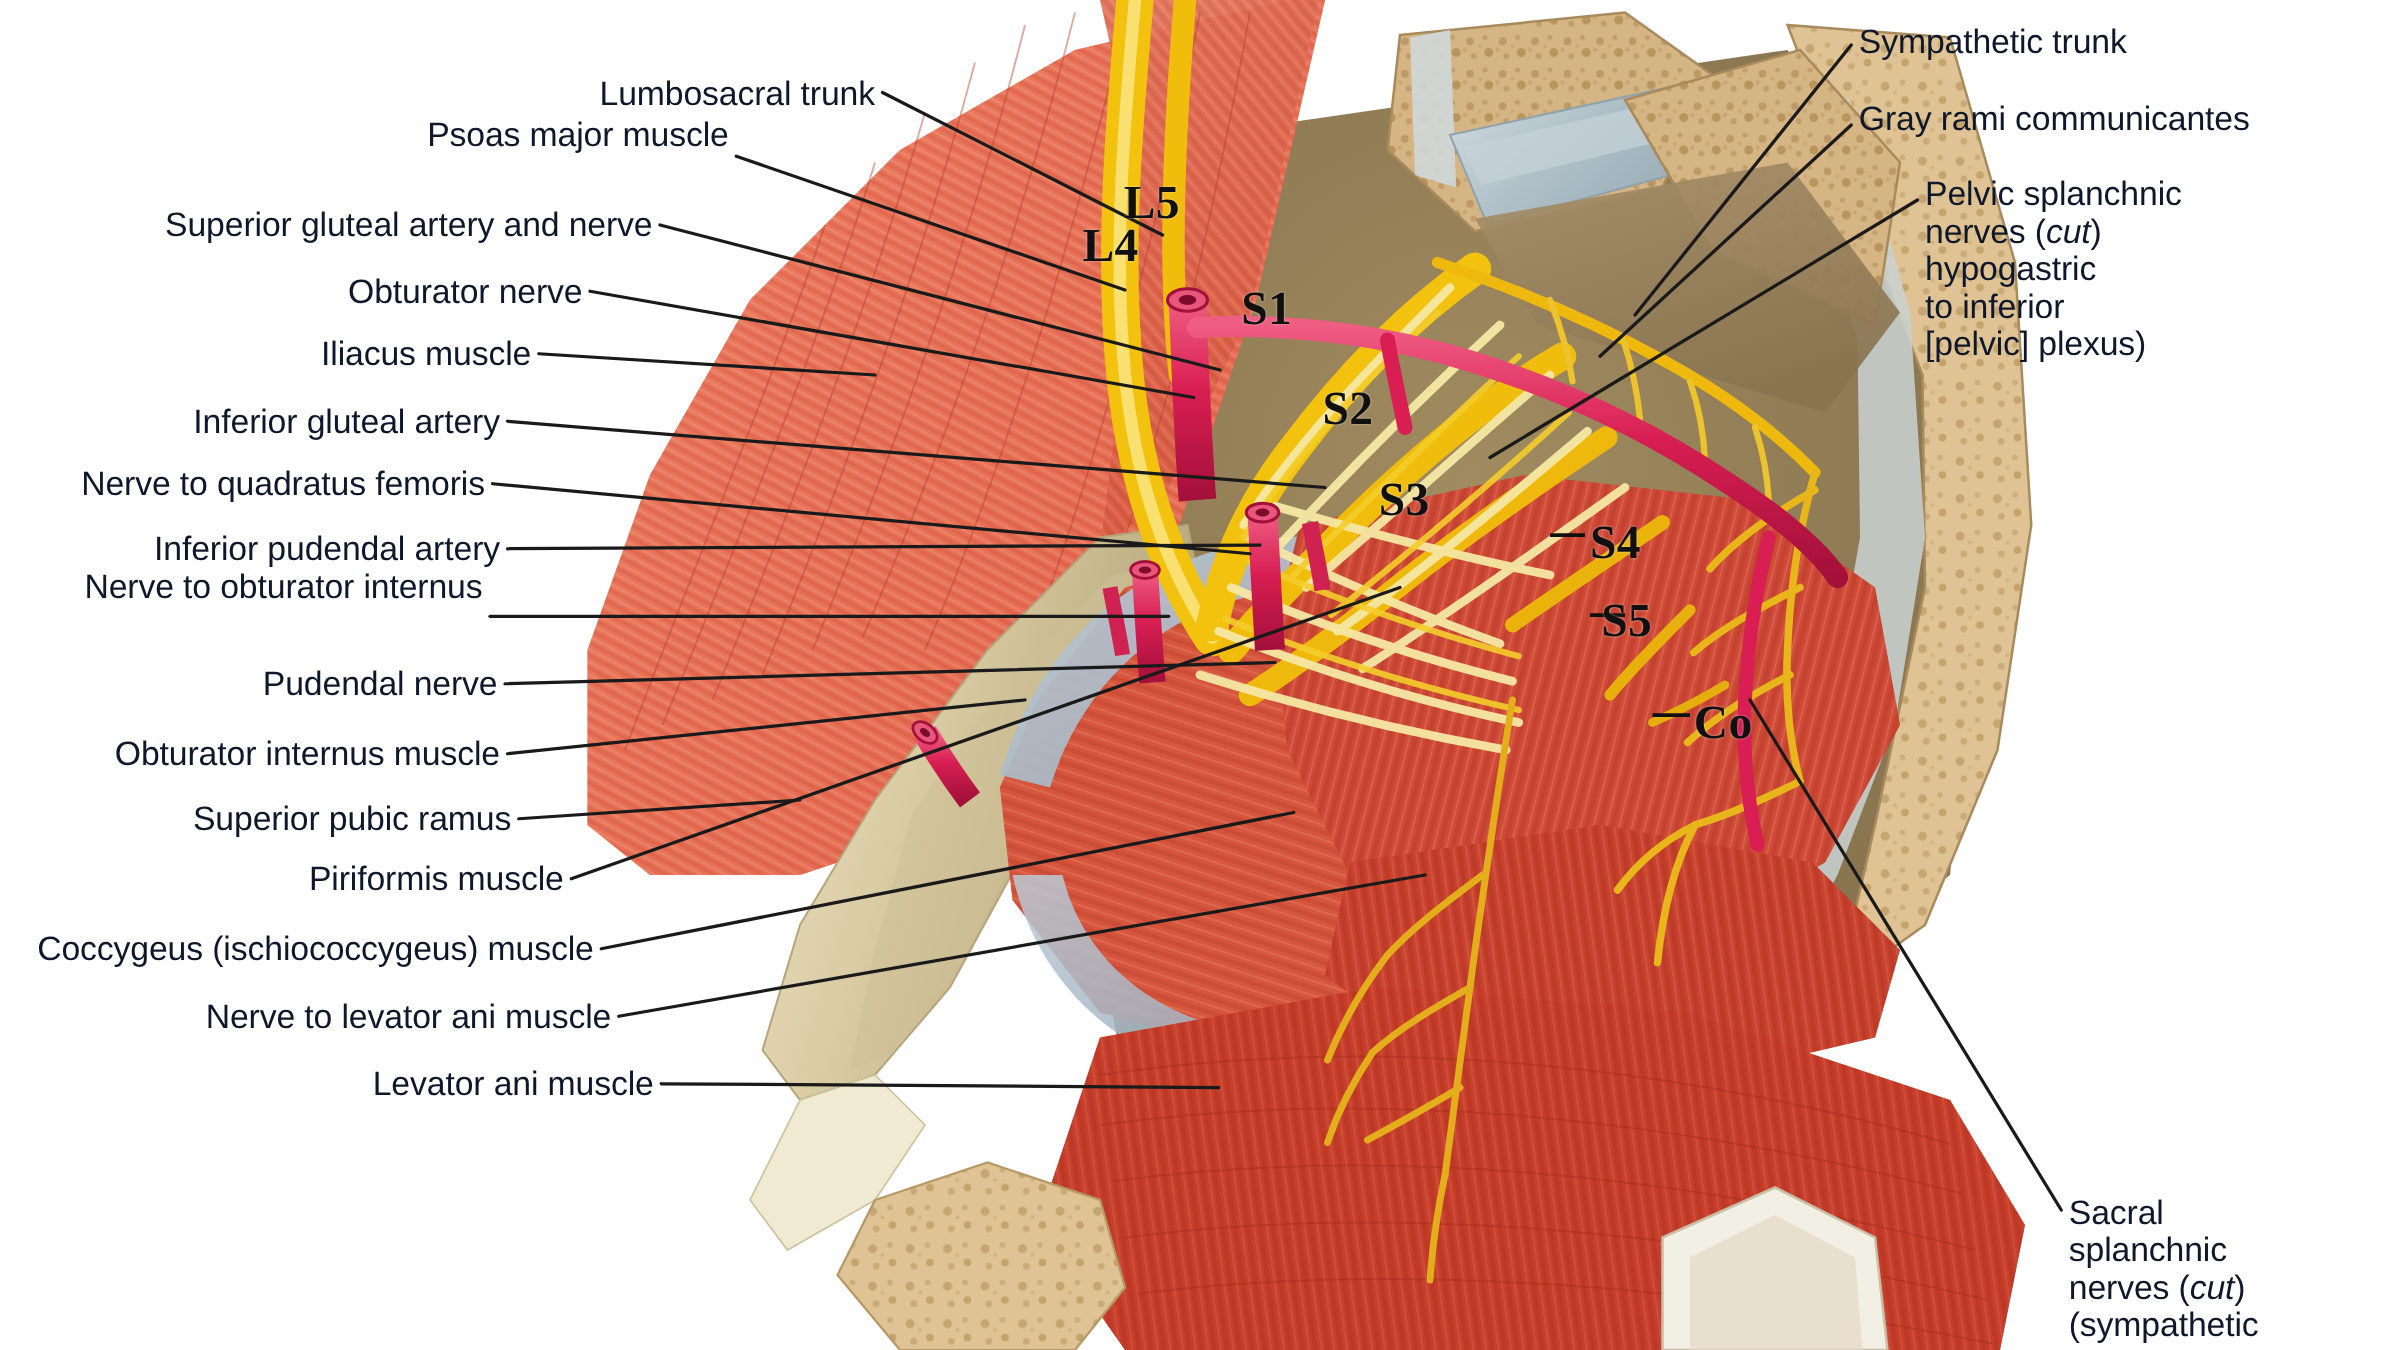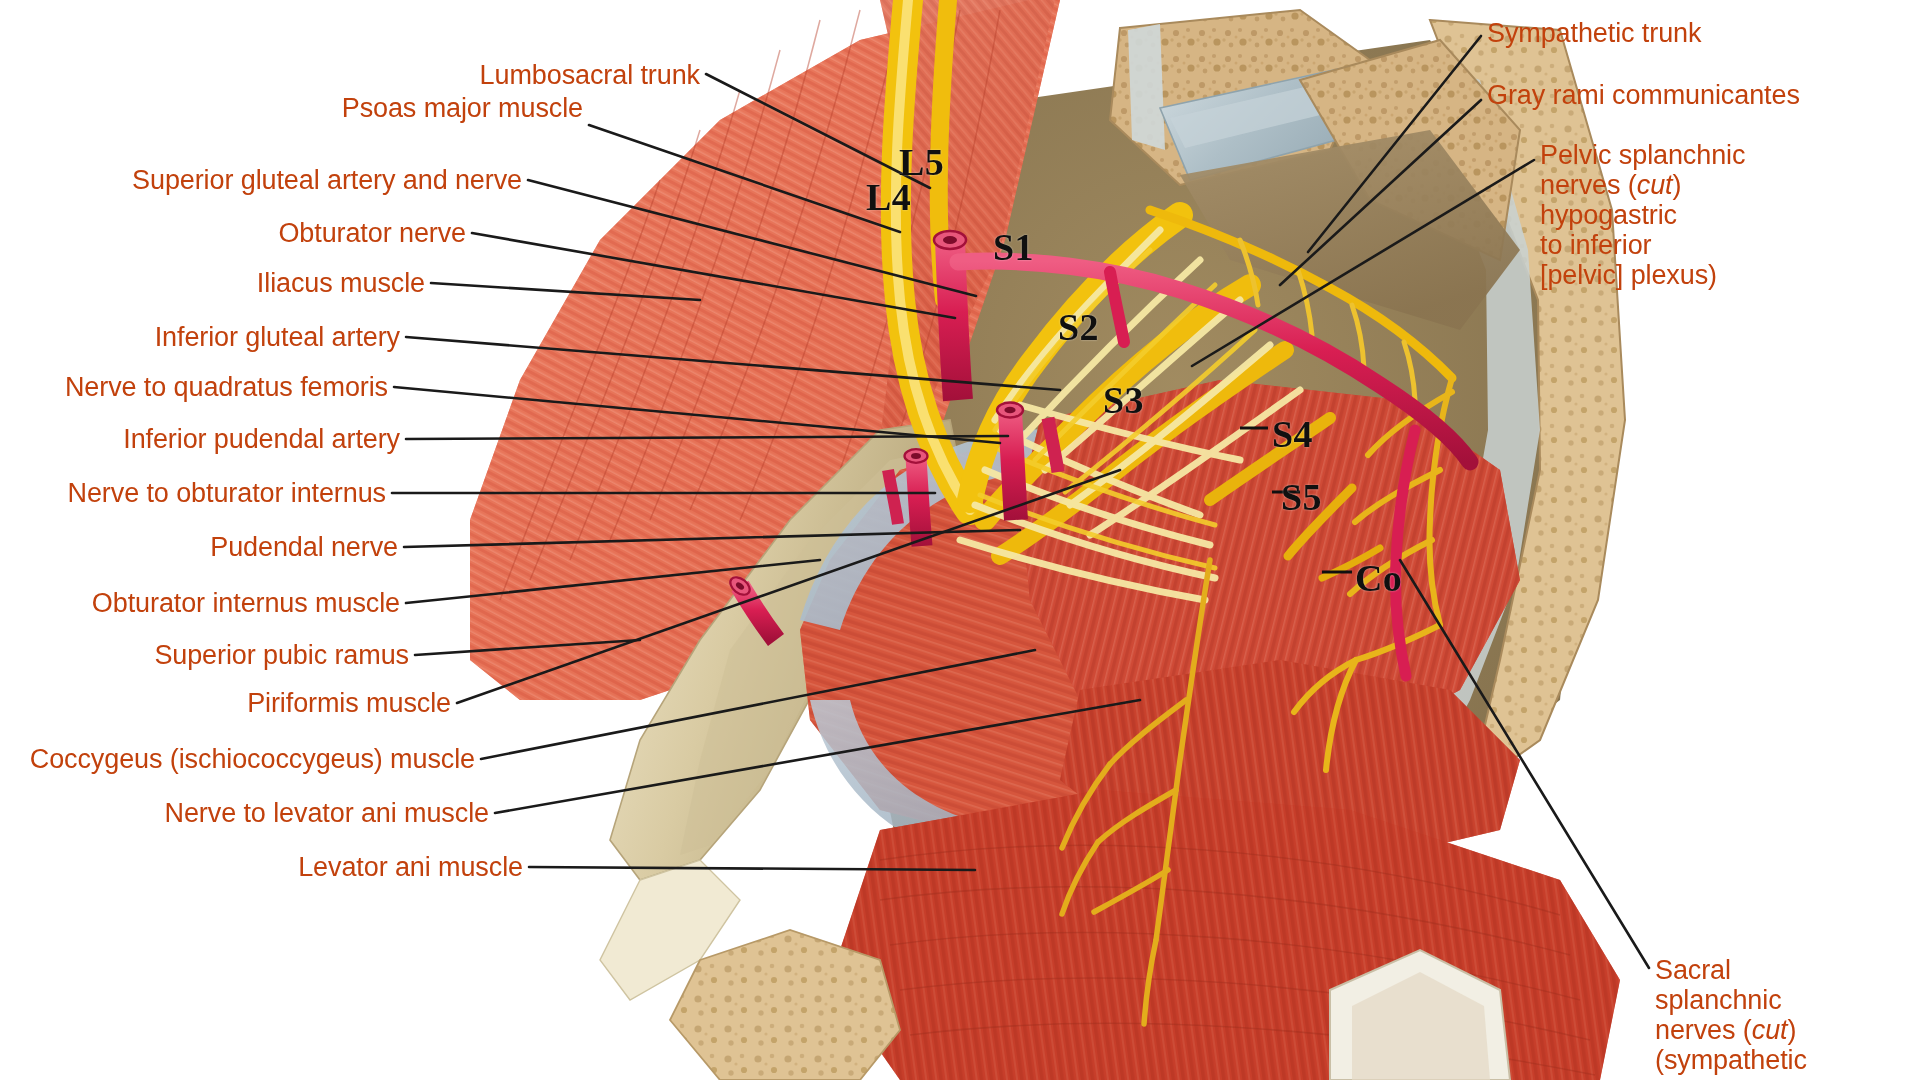--- a/index.html
+++ b/index.html
@@ -7,21 +7,21 @@
   body{
     width:1920px;height:1080px;
     font-family:"Liberation Sans", sans-serif;
     overflow:hidden;position:relative;
   }
   #plate{position:absolute;left:0;top:0;width:1920px;height:1080px;background:#ffffff;}
   #art{position:absolute;left:0;top:0;width:1920px;height:1080px;}
   #leaders{position:absolute;left:0;top:0;width:1920px;height:1080px;pointer-events:none;}
   .lbl{
     position:absolute;
-    color:#c2410c;
+    color:#0f172a;
     font-family:"Liberation Sans", sans-serif;
     font-size:27px;
     line-height:30px;
     white-space:pre;
     letter-spacing:-0.1px;
   }
   .lbl.right{text-align:left;}
   .lbl.leftside{text-align:right;}
   .lbl.wrap{white-space:normal;}
   .root{
@@ -329,21 +329,21 @@
 
   <div id="left-label-layer">
       <div class="lbl leftside" style="right: 1220px; top: 60px;">Lumbosacral trunk</div>
       <div class="lbl leftside" style="right: 1337px; top: 93px;">Psoas major muscle</div>
       <div class="lbl leftside" style="right: 1398px; top: 165px;">Superior gluteal artery and nerve</div>
       <div class="lbl leftside" style="right: 1454px; top: 218px;">Obturator nerve</div>
       <div class="lbl leftside" style="right: 1495px; top: 268px;">Iliacus muscle</div>
       <div class="lbl leftside" style="right: 1520px; top: 322px;">Inferior gluteal artery</div>
       <div class="lbl leftside" style="right: 1532px; top: 372px;">Nerve to quadratus femoris</div>
       <div class="lbl leftside" style="right: 1520px; top: 424px;">Inferior pudendal artery</div>
-      <div class="lbl leftside" style="right: 1534px; top: 478px;">Nerve to obturator internus</div>
+      <div class="lbl leftside" style="right: 1534px; top: 454px;">Nerve to obturator internus</div>
       <div class="lbl leftside" style="right: 1522px; top: 532px;">Pudendal nerve</div>
       <div class="lbl leftside" style="right: 1520px; top: 588px;">Obturator internus muscle</div>
       <div class="lbl leftside" style="right: 1511px; top: 640px;">Superior pubic ramus</div>
       <div class="lbl leftside" style="right: 1469px; top: 688px;">Piriformis muscle</div>
       <div class="lbl leftside" style="right: 1445px; top: 744px;">Coccygeus (ischiococcygeus) muscle</div>
       <div class="lbl leftside" style="right: 1431px; top: 798px;">Nerve to levator ani muscle</div>
       <div class="lbl leftside" style="right: 1397px; top: 852px;">Levator ani muscle</div>
     </div>
   <div id="right-label-layer">
       <div class="lbl right" style="left: 1487px; top: 18px;">Sympathetic trunk</div>

